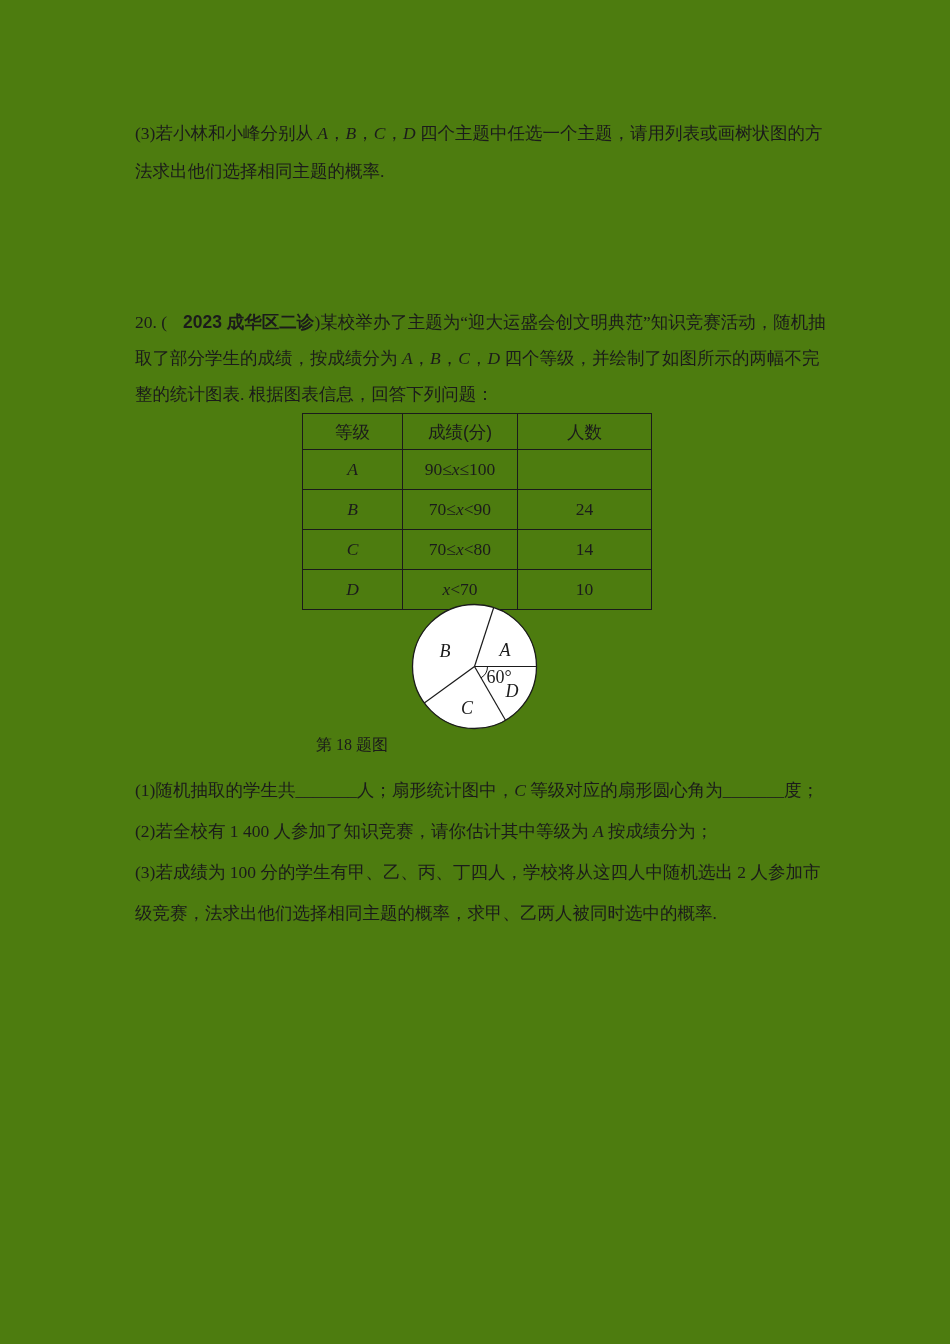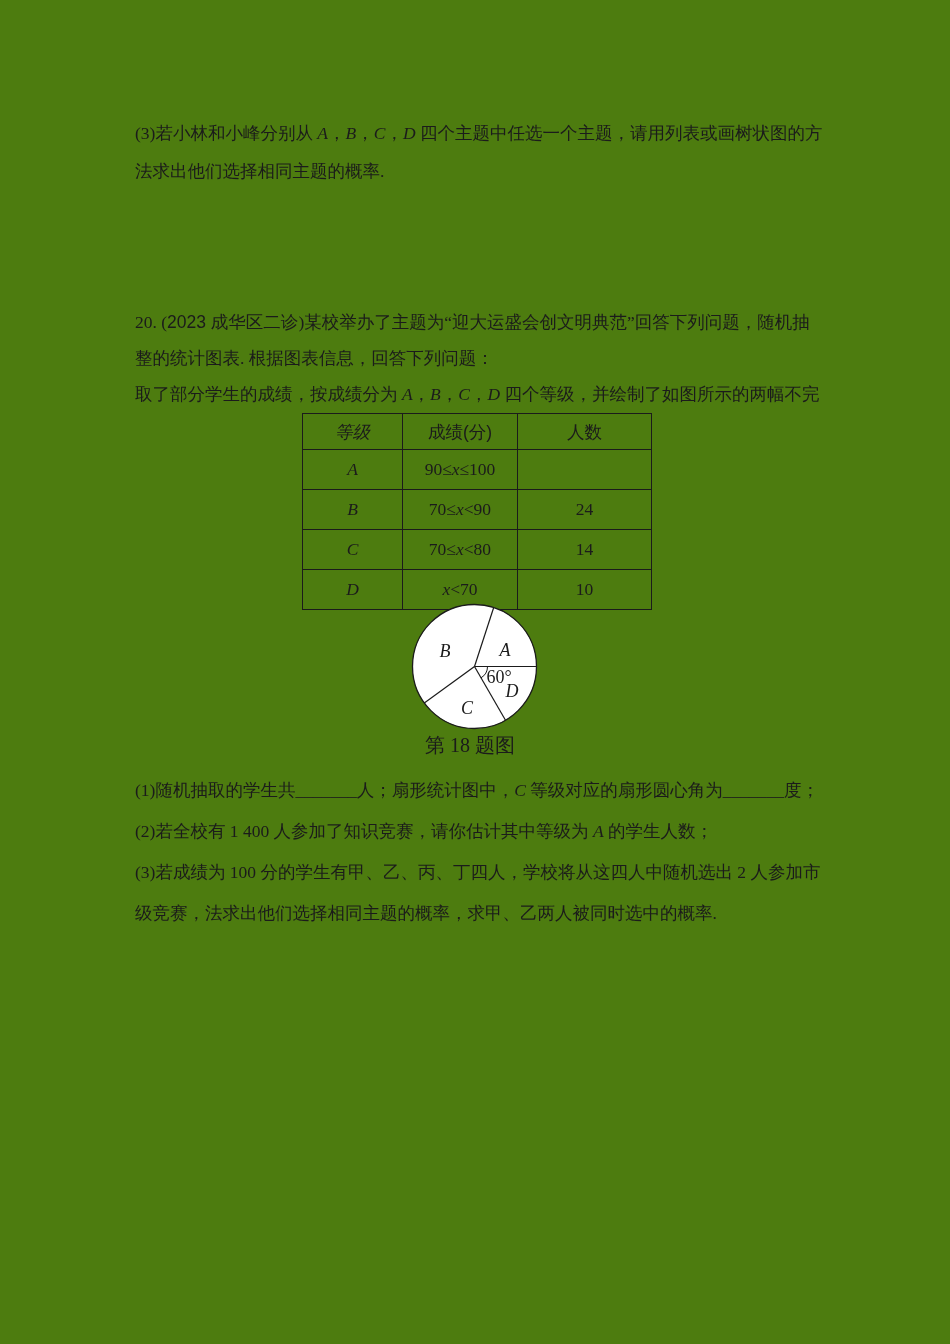--- a/index.html
+++ b/index.html
@@ -11,66 +11,66 @@
     font-family:"Liberation Serif","DejaVu Serif",serif;
     font-size:17.5px;
     overflow:hidden;
   }
   .para{position:absolute;left:135px;width:692px;}
   .line{white-space:nowrap;}
   .p3{top:114px;line-height:38px;}
   .p18{top:304px;line-height:36px;}
   .qs{top:770px;line-height:41px;}
   .it{font-style:italic;font-family:"Liberation Serif","DejaVu Serif",serif;}
-  .bd{font-weight:400;font-family:"Liberation Sans","DejaVu Sans",sans-serif;}
+  .bd{font-weight:700;font-family:"Liberation Sans","DejaVu Sans",sans-serif;margin-left:16px;}
   
   table.stats{
     position:absolute;left:302px;top:413px;
     border-collapse:collapse;
     font-size:17.5px;color:#1b1b1b;
     table-layout:fixed;
   }
   table.stats th,table.stats td{
     border:1.2px solid #1b1b1b;
     text-align:center;vertical-align:middle;
     padding:0;
   }
   table.stats th{
     font-family:"Liberation Sans","DejaVu Sans",sans-serif;
     font-weight:500;height:35px;font-size:17.5px;
   }
   table.stats td{height:39px;}
-  .c1{width:99px;font-style:italic;} .c2{width:114px;} .c3{width:133px;}
+  .c1{width:99px;} .c2{width:114px;} .c3{width:133px;}
   
   .pie-wrap{position:absolute;left:402px;top:597px;width:150px;height:140px;}
   .pie-wrap svg{display:block;width:150px;height:140px;}
   .pie-circle{fill:#ffffff;stroke:#1b1b1b;stroke-width:1.3;}
   [data-name="pie-slice-lines"] line{stroke:#1b1b1b;stroke-width:1.2;}
   .angle-arc{fill:none;stroke:#1b1b1b;stroke-width:1;}
   .pie-label{font-family:"Liberation Serif","DejaVu Serif",serif;font-style:italic;font-size:18px;fill:#1b1b1b;}
   .angle-text{font-family:"Liberation Serif","DejaVu Serif",serif;font-size:18px;fill:#1b1b1b;}
   .caption{
-    position:absolute;left:297px;top:733px;width:346px;
-    text-align:center;line-height:24px;font-size:20px;
+    position:absolute;left:316px;top:733px;width:346px;
+    text-align:left;line-height:24px;font-size:16px;
   }
 </style>
 </head>
 <body>
 
 <div class="page" data-name="worksheet-page">
 
   <div class="para p3" data-name="previous-problem-part3">
     <div class="line" data-name="paragraph-line"><span>(3)若小林和小峰分别从 </span><span class="it">A</span><span>，</span><span class="it">B</span><span>，</span><span class="it">C</span><span>，</span><span class="it">D</span><span> 四个主题中任选一个主题，请用列表或画树状图的方</span></div>
     <div class="line" data-name="paragraph-line"><span>法求出他们选择相同主题的概率.</span></div>
   </div>
 
   <div class="para p18" data-name="problem18-stem">
-    <div class="line" data-name="paragraph-line"><span>20. (</span><span class="bd">2023 成华区二诊</span><span>)某校举办了主题为“迎大运盛会创文明典范”回答下列问题，随机抽</span></div>
+    <div class="line" data-name="paragraph-line"><span>20. (</span><span class="bd">2023 成华区二诊</span><span>)某校举办了主题为“迎大运盛会创文明典范”知识竞赛活动，随机抽</span></div>
+    <div class="line" data-name="paragraph-line"><span>取了部分学生的成绩，按成绩分为 </span><span class="it">A</span><span>，</span><span class="it">B</span><span>，</span><span class="it">C</span><span>，</span><span class="it">D</span><span> 四个等级，并绘制了如图所示的两幅不完</span></div>
     <div class="line" data-name="paragraph-line"><span>整的统计图表. 根据图表信息，回答下列问题：</span></div>
-    <div class="line" data-name="paragraph-line"><span>取了部分学生的成绩，按成绩分为 </span><span class="it">A</span><span>，</span><span class="it">B</span><span>，</span><span class="it">C</span><span>，</span><span class="it">D</span><span> 四个等级，并绘制了如图所示的两幅不完</span></div>
   </div>
 
   <table class="stats" data-name="stats-table">
     <thead>
       <tr data-name="table-header-row">
         <th class="c1" data-name="col-header-grade">等级</th>
         <th class="c2" data-name="col-header-score">成绩(分)</th>
         <th class="c3" data-name="col-header-count">人数</th>
       </tr>
     </thead>
@@ -113,18 +113,18 @@
       <text class="pie-label" data-name="pie-label-C" x="65" y="117" text-anchor="middle">C</text>
       <text class="pie-label" data-name="pie-label-D" x="110" y="100" text-anchor="middle">D</text>
       <text class="angle-text" data-name="angle-value-label" x="97" y="86" text-anchor="middle">60°</text>
     </svg>
   </div>
 
   <div class="caption" data-name="figure-caption">第 18 题图</div>
 
   <div class="para qs" data-name="problem18-questions">
     <div class="line" data-name="question-1"><span>(1)随机抽取的学生共</span><span>_______</span><span>人；扇形统计图中，</span><span class="it">C</span><span> 等级对应的扇形圆心角为</span><span>_______</span><span>度；</span></div>
-    <div class="line" data-name="question-2"><span>(2)若全校有 1 400 人参加了知识竞赛，请你估计其中等级为 </span><span class="it">A</span><span> 的学生人数；</span></div>
+    <div class="line" data-name="question-2"><span>(2)若全校有 1 400 人参加了知识竞赛，请你估计其中等级为 </span><span class="it">A</span><span> 按成绩分为；</span></div>
     <div class="line" data-name="question-3-line1"><span>(3)若成绩为 100 分的学生有甲、乙、丙、丁四人，学校将从这四人中随机选出 2 人参加市</span></div>
     <div class="line" data-name="question-3-line2"><span>级竞赛，法求出他们选择相同主题的概率，求甲、乙两人被同时选中的概率.</span></div>
   </div>
 
 </div>
 
 </body></html>

